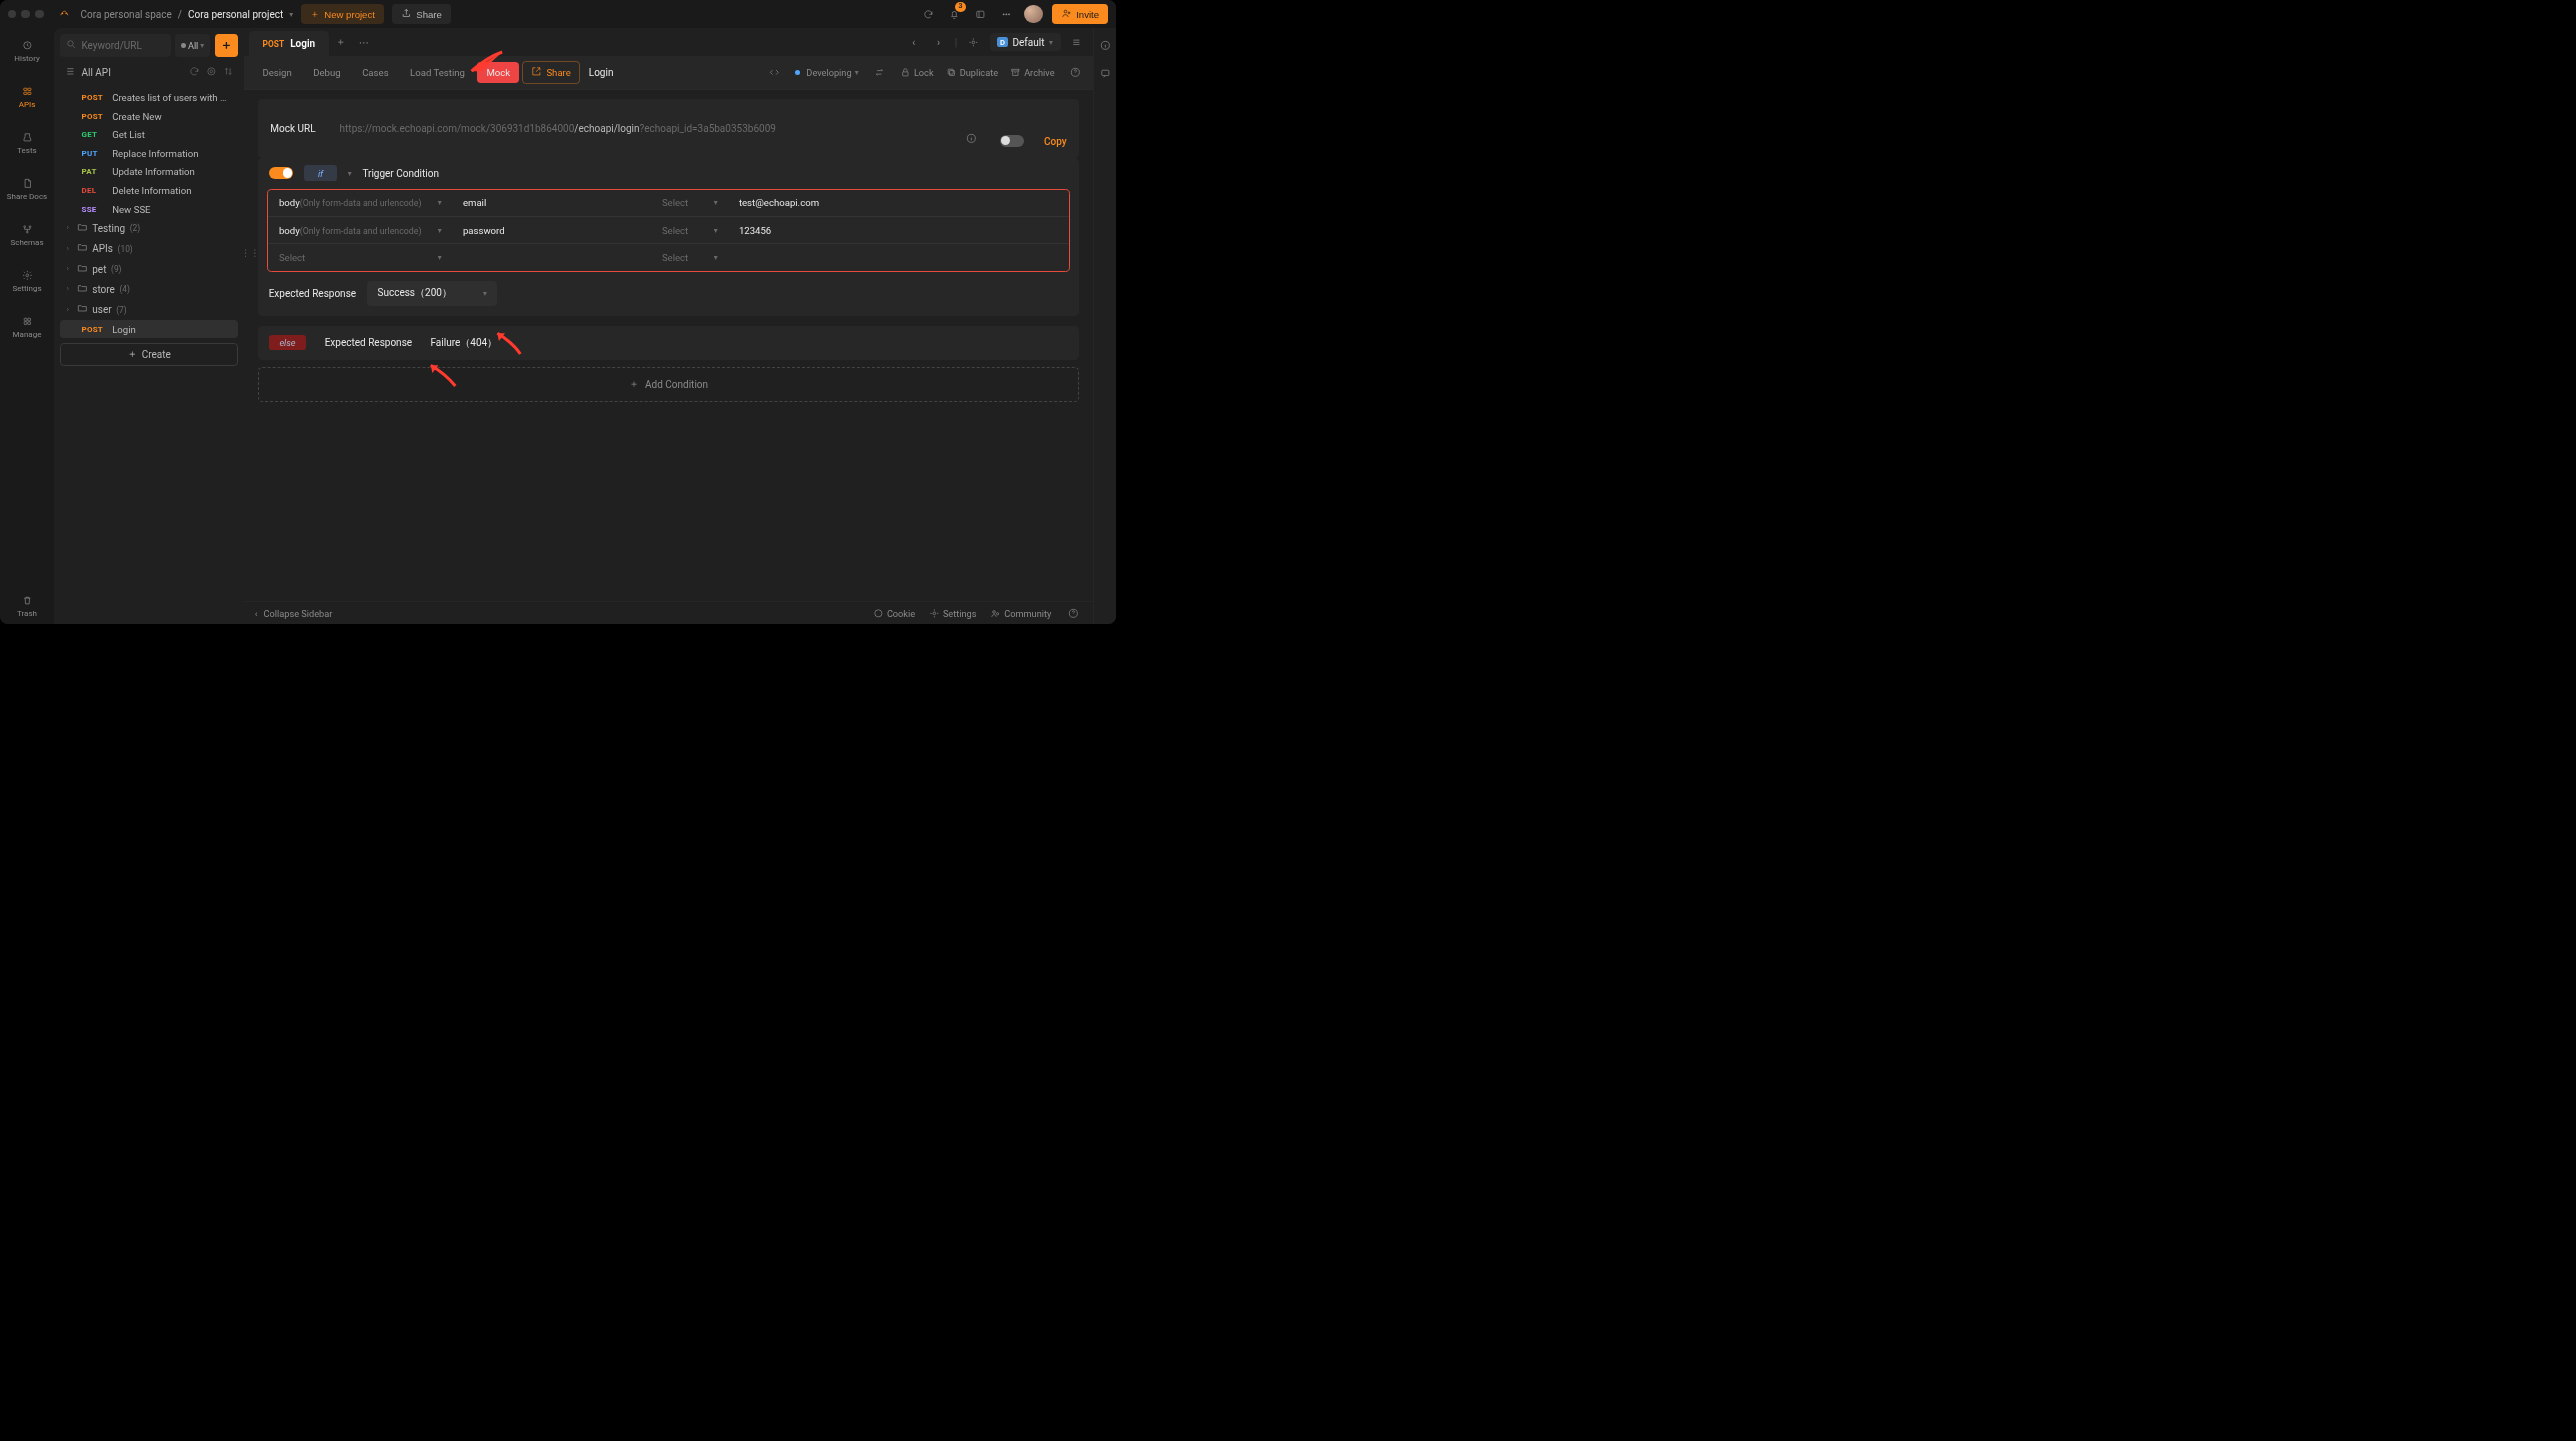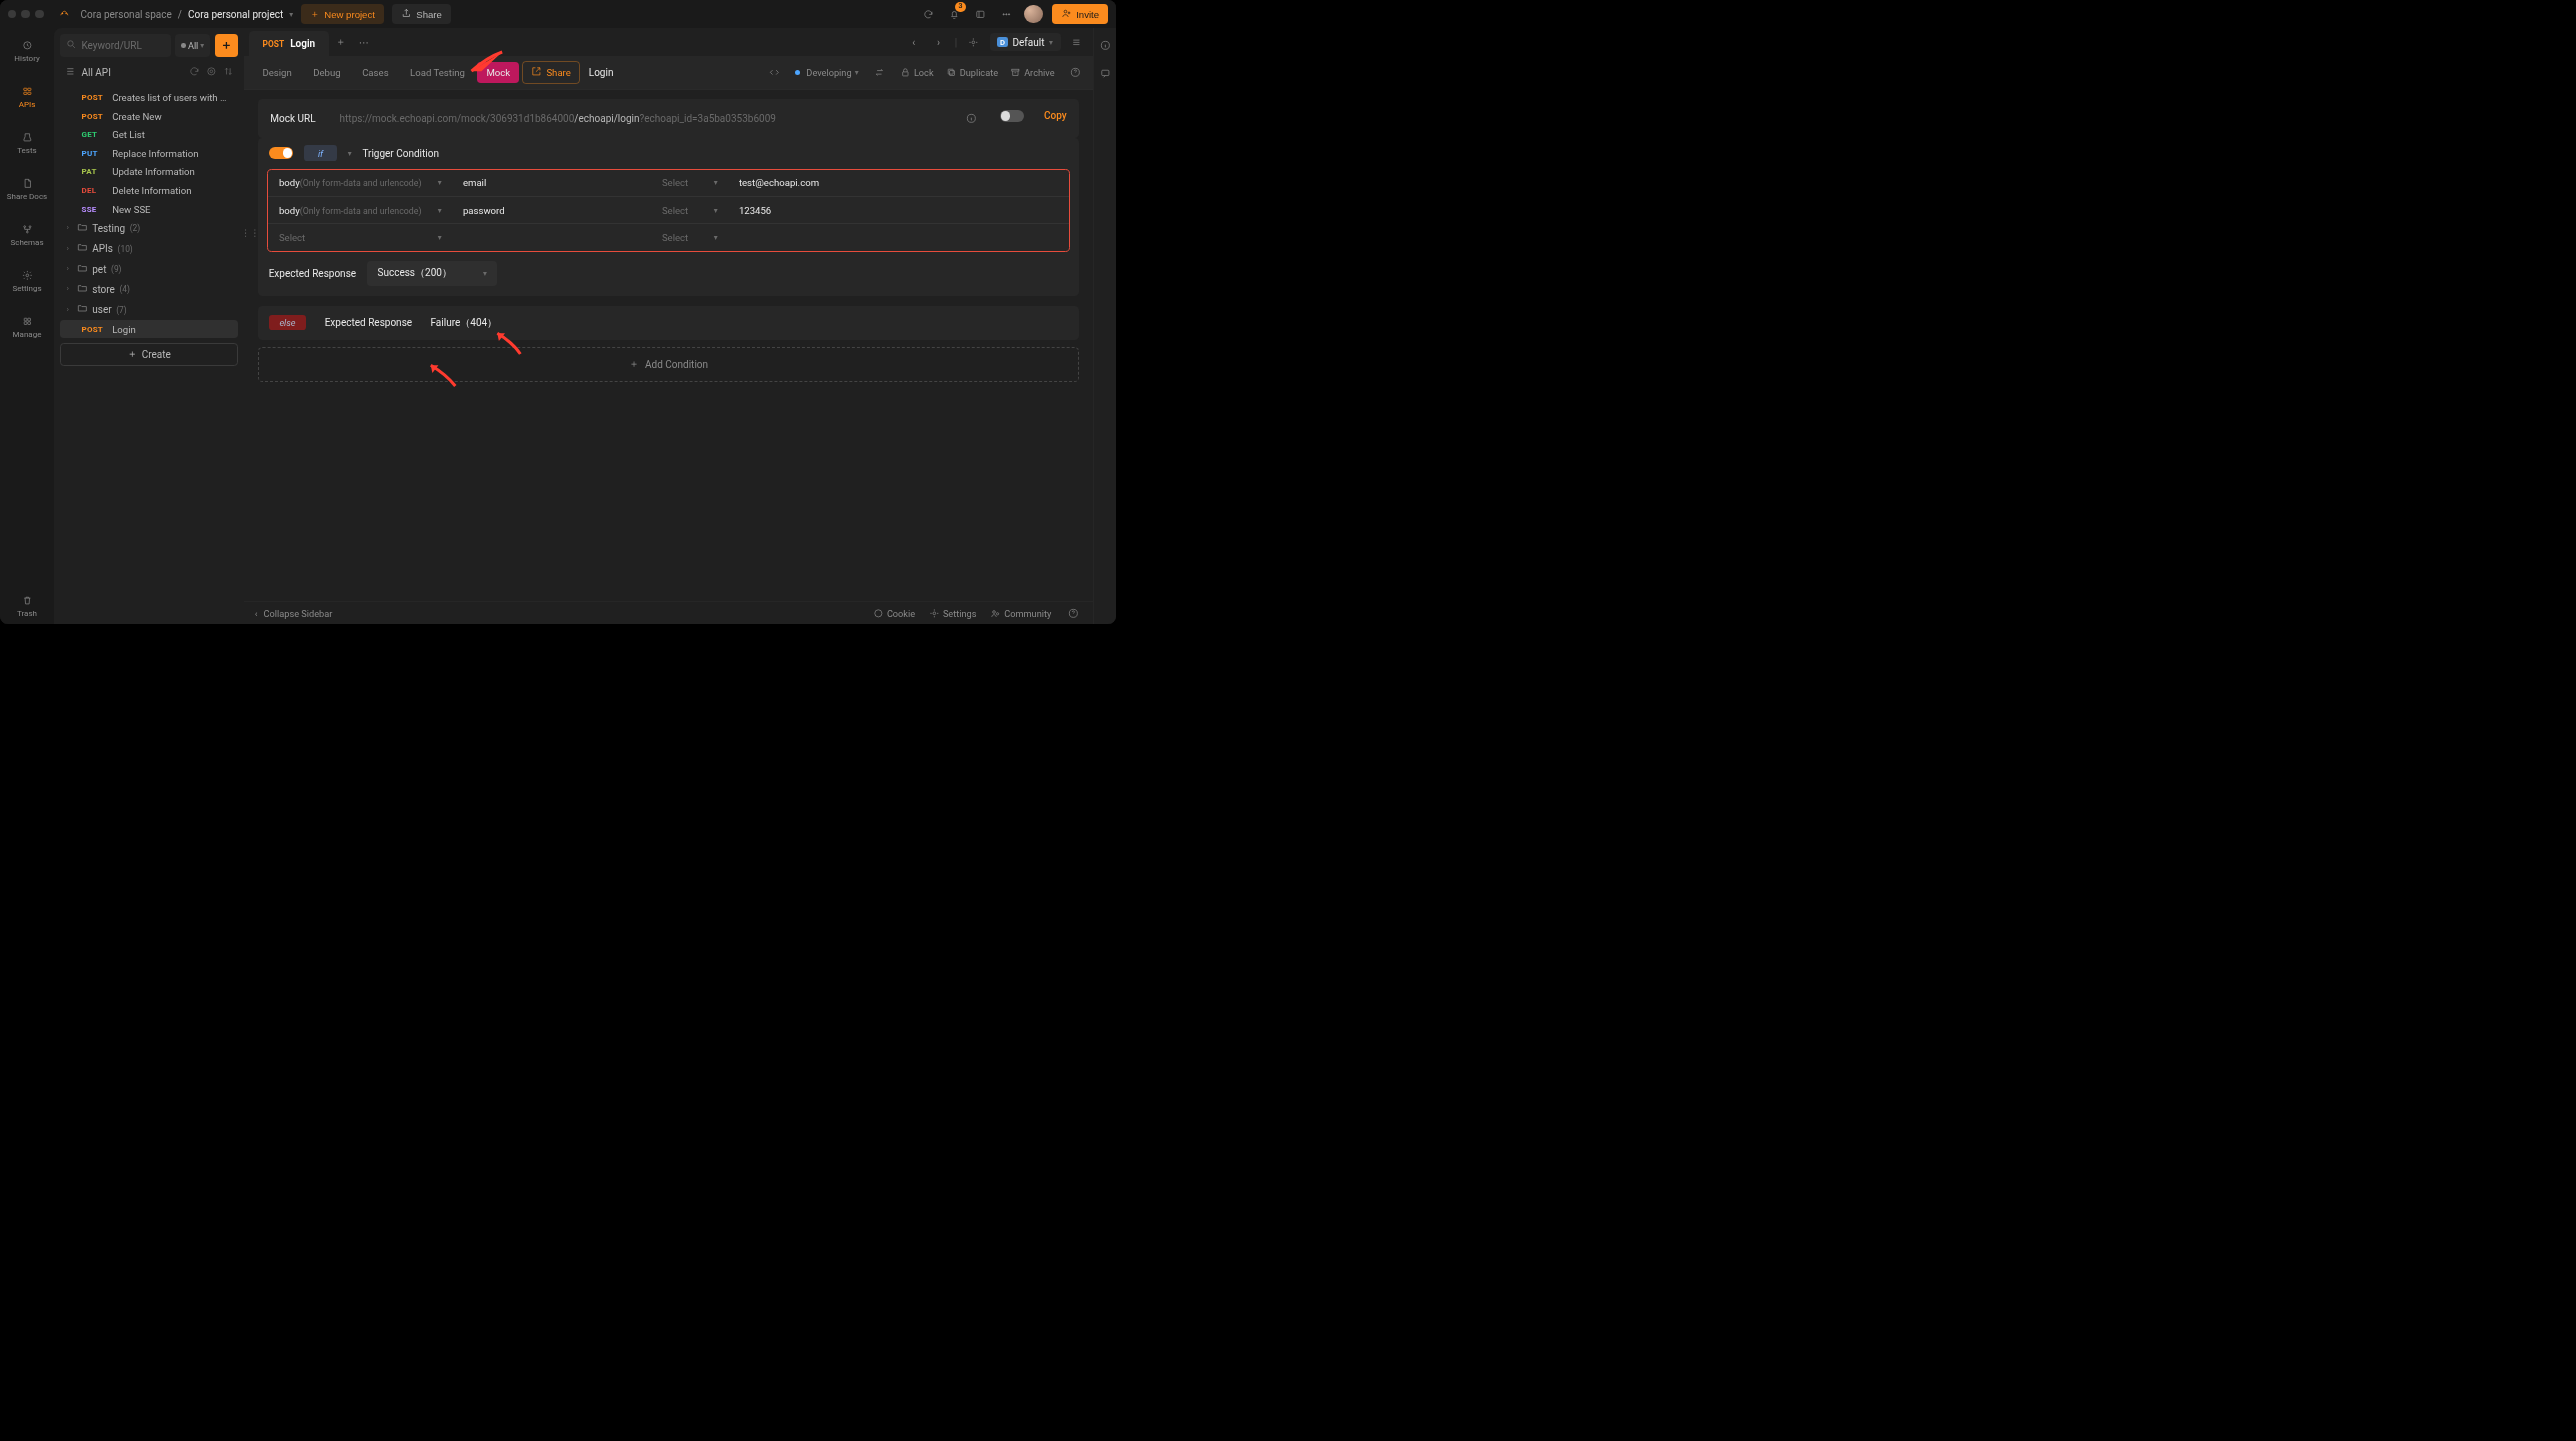--- a/index.html
+++ b/index.html
@@ -132,36 +132,36 @@
   .env-pill .dot { width:10.7px; height:10.7px; border-radius:2.3px; background:#4a90d9; color:#fff; font-size:7.7px; display:flex;align-items:center;justify-content:center; font-weight:600;}
 
   .subtab-row {
     display:flex; align-items:center; gap:3.1px;
     padding: 4.6px 9.2px; background: var(--bg-2);
     border-bottom:0.8px solid #2a2a2a;
   }
   .subtab {
     padding:4.6px 9.2px; border-radius:3.8px; color:var(--text-2); font-size:9.6px;
   }
-  .subtab.active { background: #be185d; color: var(--text-0); }
+  .subtab.active { background: #ef4444; color: var(--text-0); }
   .subtab.share { color: var(--accent); display:flex; align-items:center; gap:4.6px; padding:4.6px 7.7px; border:0.8px solid rgba(251,139,30,0.35); }
   .breadcrumb2 { margin-left:6.1px; color: var(--text-0); }
   .subtab-right { margin-left:auto; display:flex; align-items:center; gap:12.3px; color:var(--text-2); font-size:9.2px;}
   .status-dot { width:5.4px;height:5.4px;border-radius:50%;background:#4da6ff; display:inline-block; margin-right:3.1px;}
   .link-ico { display:inline-flex; align-items:center; gap:3.1px; }
 
   .panel { padding: 9.2px 14px 0 14px; overflow:auto; flex:1; }
   .mockurl-box {
     background: var(--bg-2); border-radius:4.6px; padding:10.7px 12.3px;
     display:flex; align-items:center; gap:15.3px;
   }
   .mockurl-box .lbl { color:var(--text-0); font-size:10px; width:54px;}
   .mockurl-box .url { color:var(--text-3); font-size:10px; flex:1; white-space:nowrap; overflow:hidden; }
   .mockurl-box .url .dark { color:var(--text-1); }
-  .mockurl-right { display:flex; align-items:flex-start; gap:20px; }
+  .mockurl-right { display:flex; align-items:flex-end; gap:20px;margin-top:20px; }
   .switch {
     width:24.5px; height:12.3px; border-radius:7.7px; background:#555; position:relative; display:inline-block;
   }
   .switch::after { content:""; position:absolute; width:9.2px; height:9.2px; border-radius:50%; background:#ddd; top:1.5px; left:1.5px; }
   .switch.on { background: var(--accent); }
   .switch.on::after { left:14px; background:#fff; }
   .copy-link { color: var(--accent); font-weight:500; }
 
   .section-header { display:flex; align-items:center; margin:14px 0 9.2px 0; }
   .section-header h3 { margin:0; color:var(--text-0); font-size:10.7px; font-weight:600; }

